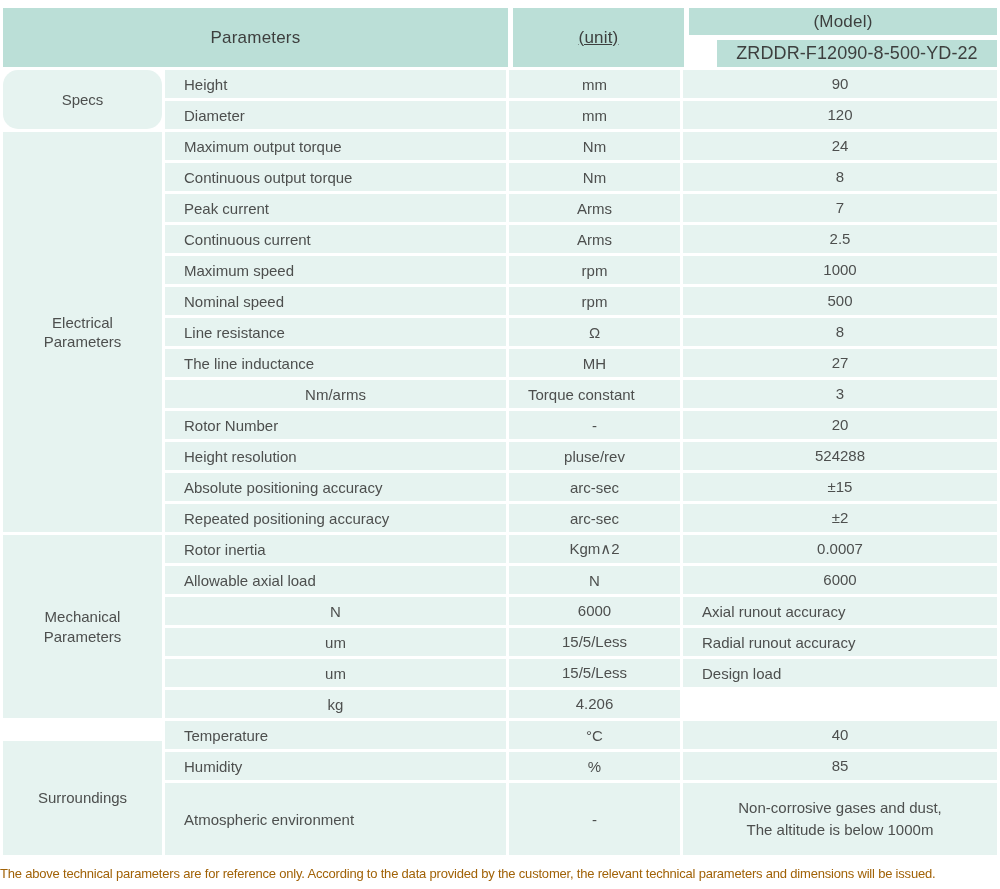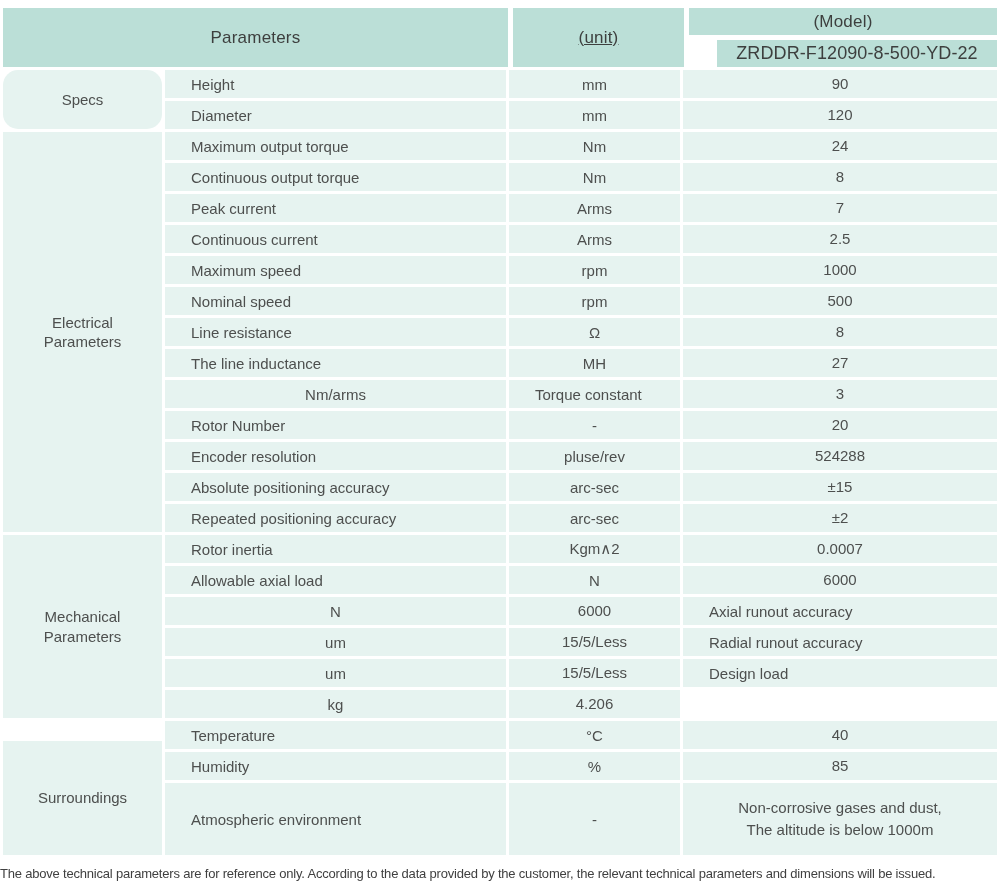--- a/index.html
+++ b/index.html
@@ -30,28 +30,28 @@
     display:grid;
     grid-template-columns:159px 341px 171px 1fr;
     grid-auto-rows:auto;
     gap:3px;
   }
   .group .cell{background:#e6f3f0;color:#4d4f4e;font-size:15px;min-height:28px;height:28px;}
   .group .cell.group-label{
     grid-column:1;height:auto;min-height:0;
     text-align:center;padding:0 30px;line-height:1.3;
   }
-  .cell.param{justify-content:flex-start;padding-left:26px;}
+  .cell.param{justify-content:flex-start;padding-left:19px;}
   .cell.tall{height:72px;}
   .cell.value{white-space:pre-line;text-align:center;line-height:1.45;}
 
   
   .footnote{
     margin:11px 0 0 -3px;width:1000px;
-    color:#404040;font-size:13px;letter-spacing:-0.2px;line-height:1.3;
+    color:#a16207;font-size:13px;letter-spacing:-0.2px;line-height:1.3;
     white-space:nowrap;
   }
 </style>
 </head>
 <body>
 
 <div class="page">
   <div class="spec-table">
 
     <div class="header-grid">
@@ -96,21 +96,21 @@
           <div class="cell value">8</div>
           <div class="cell param">The line inductance</div>
           <div class="cell unit">MH</div>
           <div class="cell value">27</div>
           <div class="cell unit">Nm/arms</div>
           <div class="cell param">Torque constant</div>
           <div class="cell value">3</div>
           <div class="cell param">Rotor Number</div>
           <div class="cell unit">-</div>
           <div class="cell value">20</div>
-          <div class="cell param">Encoder resolution</div>
+          <div class="cell param">Height resolution</div>
           <div class="cell unit">pluse/rev</div>
           <div class="cell value">524288</div>
           <div class="cell param">Absolute positioning accuracy</div>
           <div class="cell unit">arc-sec</div>
           <div class="cell value">±15</div>
           <div class="cell param">Repeated positioning accuracy</div>
           <div class="cell unit">arc-sec</div>
           <div class="cell value">±2</div>
         </div>
         <div class="group">

